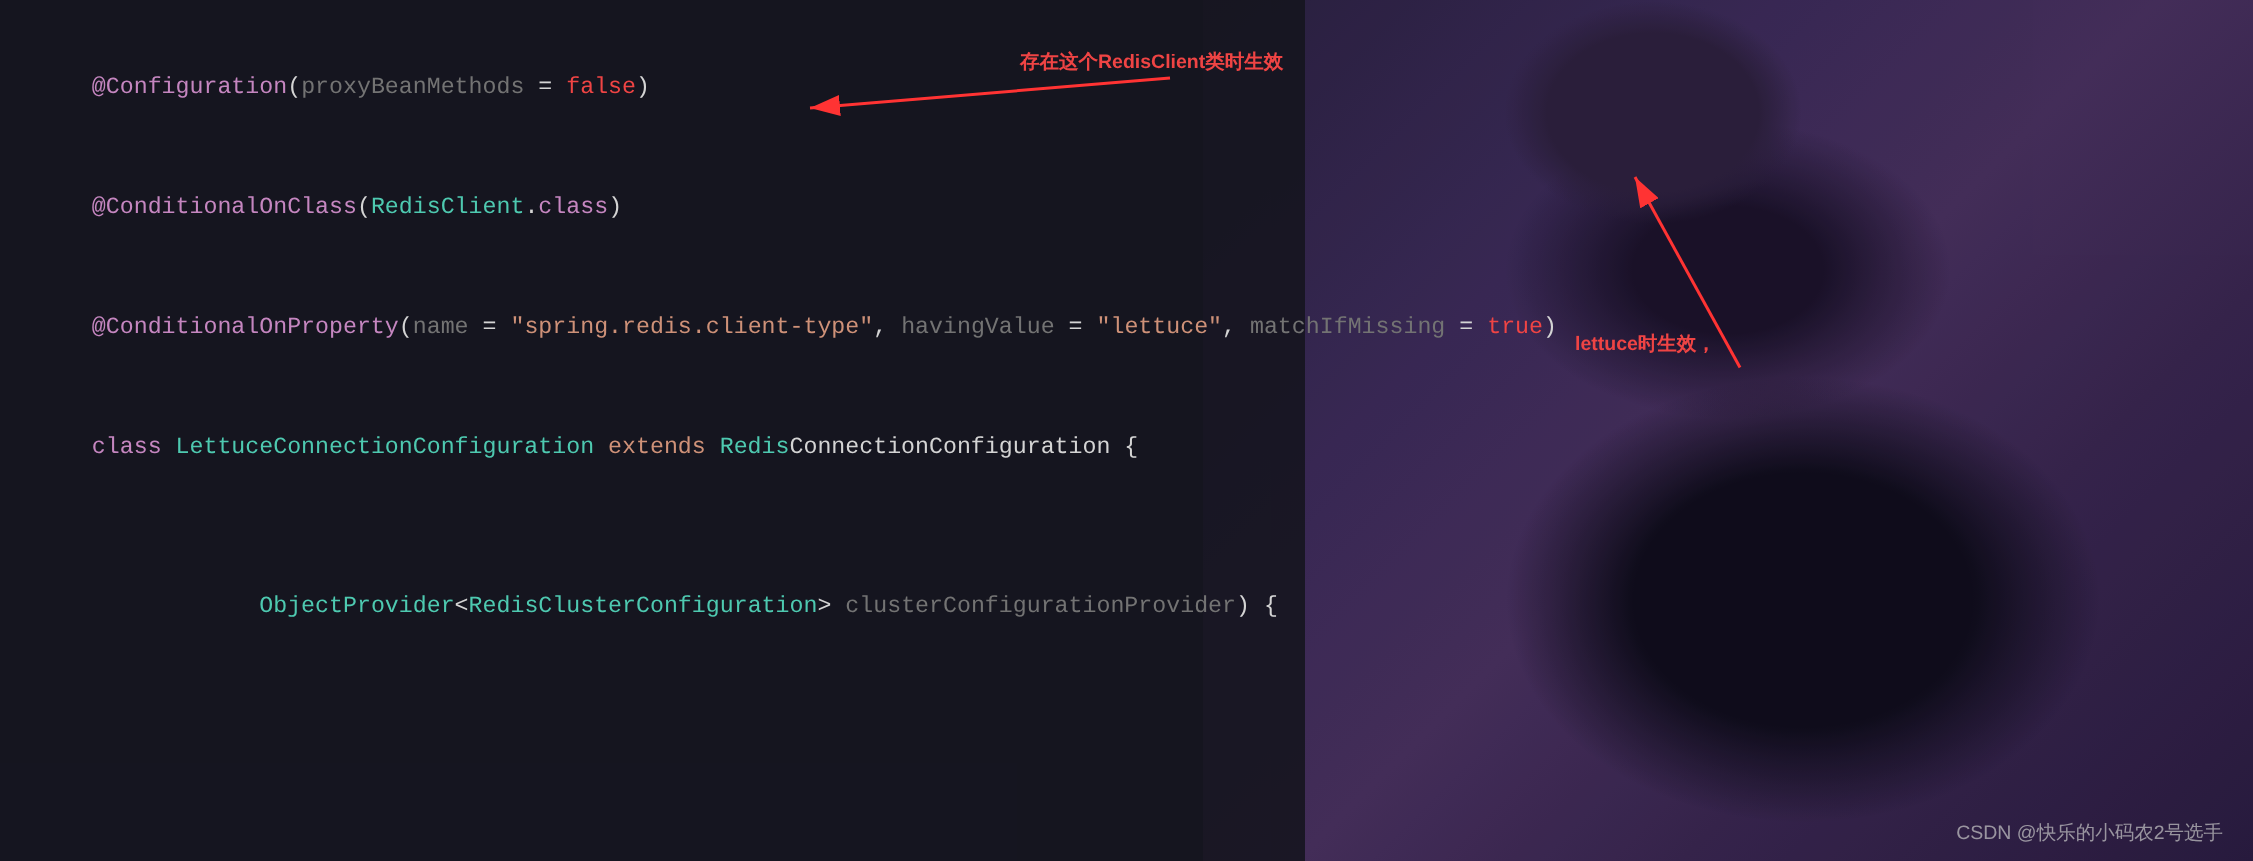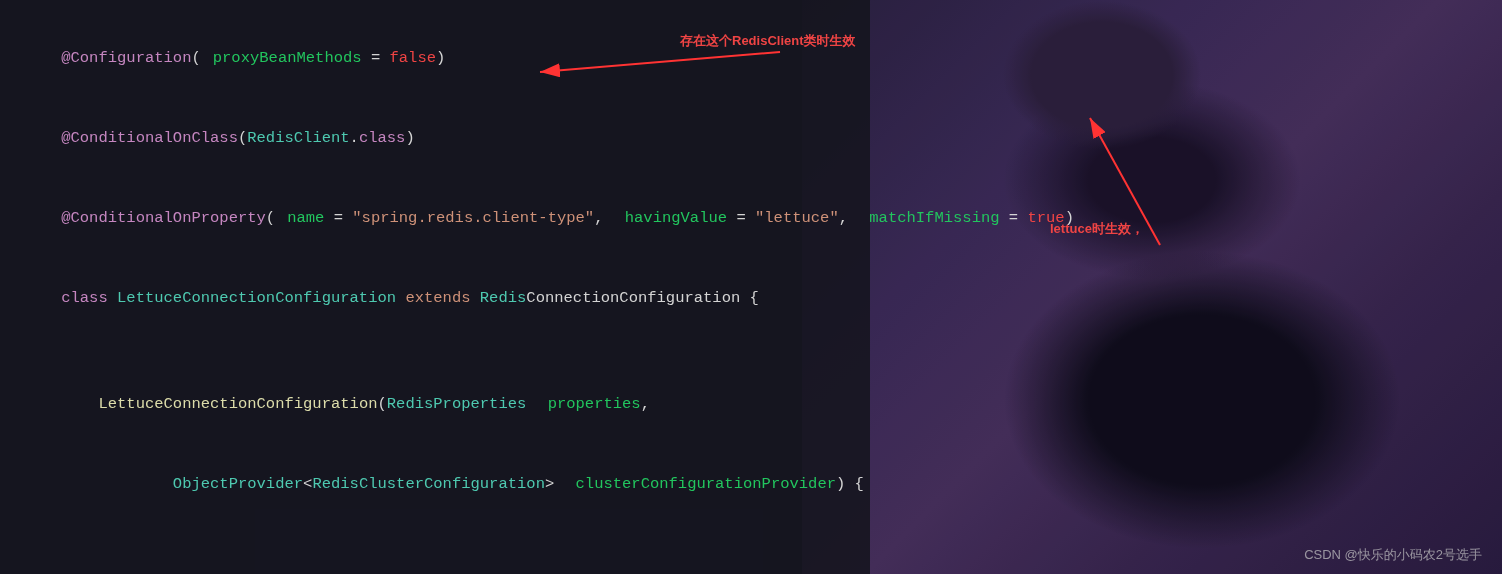--- a/index.html
+++ b/index.html
@@ -82,21 +82,21 @@
     }
 
     
     .c-white    { color: #d4d4d4; }
     .c-orange   { color: #ce9178; margin-top: 20px; }
     .c-string   { color: #ce9178; }
     .c-keyword  { color: #c586c0; }
     .c-class    { color: #4ec9b0; }
     .c-method   { color: #dcdcaa; }
     .c-annot    { color: #c586c0; text-align: center; }
-    .c-param    { color: #22c55e; margin-left: 12px; }
+    .c-param    { color: #737373; }
     .c-bool     { color: #ef4444; }
 
     
     .annotation-container {
       position: absolute;
       pointer-events: none;
     }
 
     .annot-1 {
       top: 32px;
@@ -183,23 +183,20 @@
   <span class="code-line">
     <span class="c-annot">@ConditionalOnProperty</span><span class="c-white">(</span><span class="c-param">name</span><span class="c-white"> = </span><span class="c-string">"spring.redis.client-type"</span><span class="c-white">, </span><span class="c-param">havingValue</span><span class="c-white"> = </span><span class="c-string">"lettuce"</span><span class="c-white">, </span><span class="c-param">matchIfMissing</span><span class="c-white"> = </span><span class="c-bool">true</span><span class="c-white">)</span>
   </span>
 
   <span class="code-line">
     <span class="c-keyword">class </span><span class="c-class">LettuceConnectionConfiguration </span><span class="c-orange">extends </span><span class="c-class">Redis</span><span class="c-white">ConnectionConfiguration {</span>
   </span>
 
   <span class="code-blank"></span>
 
-  <span class="code-line">
-    <span class="c-white">    </span><span class="c-method">LettuceConnectionConfiguration</span><span class="c-white">(</span><span class="c-class">RedisProperties</span><span class="c-white"> </span><span class="c-param">properties</span><span class="c-white">,</span>
-  </span>
 
 
   <span class="code-line">
     <span class="c-white">            </span><span class="c-class">ObjectProvider</span><span class="c-white">&lt;</span><span class="c-class">RedisClusterConfiguration</span><span class="c-white">&gt; </span><span class="c-param">clusterConfigurationProvider</span><span class="c-white">) {</span>
   </span>
 
 </div>
 
 <div class="watermark">CSDN @快乐的小码农2号选手</div>
 

